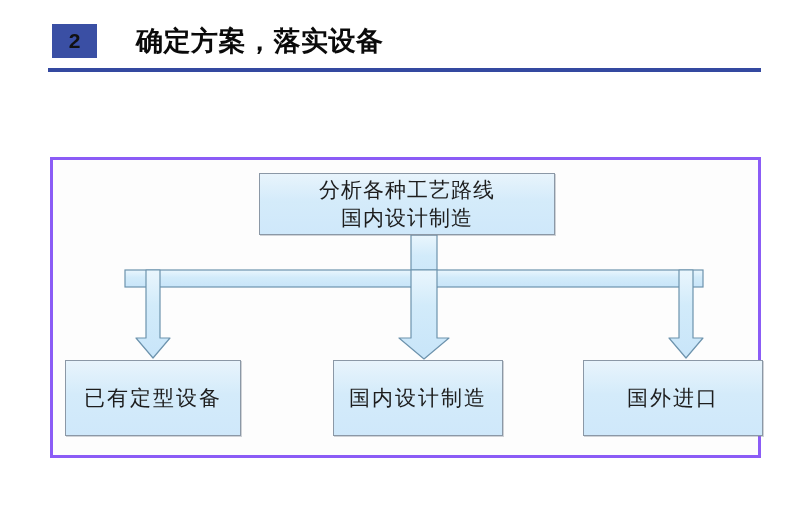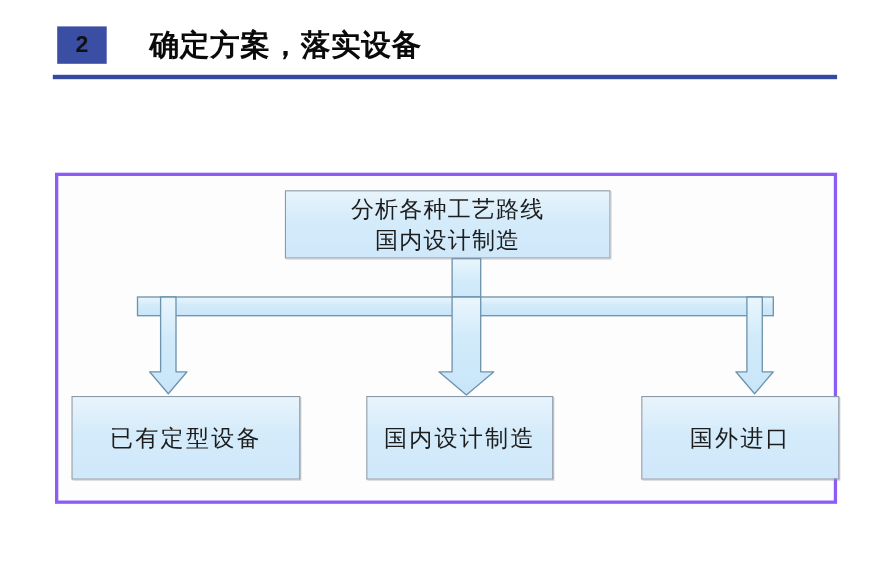--- a/index.html
+++ b/index.html
@@ -100,21 +100,21 @@
   }
   .node-top .node-line { display: block; }
 
   
   .node-bottom {
     top: 200px;
     height: 76px;
     font-size: 21px;
     letter-spacing: 2px;
   }
-  .node-b1 { left: 12px;  width: 208px; text-align: center; }
+  .node-b1 { left: 12px;  width: 176px; text-align: center; }
   .node-b2 { left: 280px; width: 170px; }
   .node-b3 { left: 530px; width: 180px; }
 
   
   .connector-svg {
     position: absolute;
     left: 0;
     top: 0;
     width: 711px;
     height: 301px;

